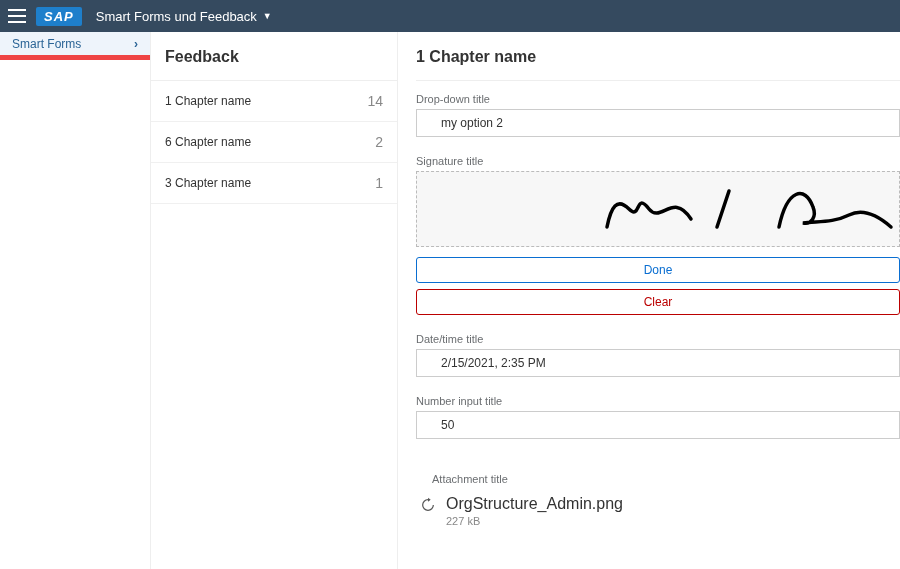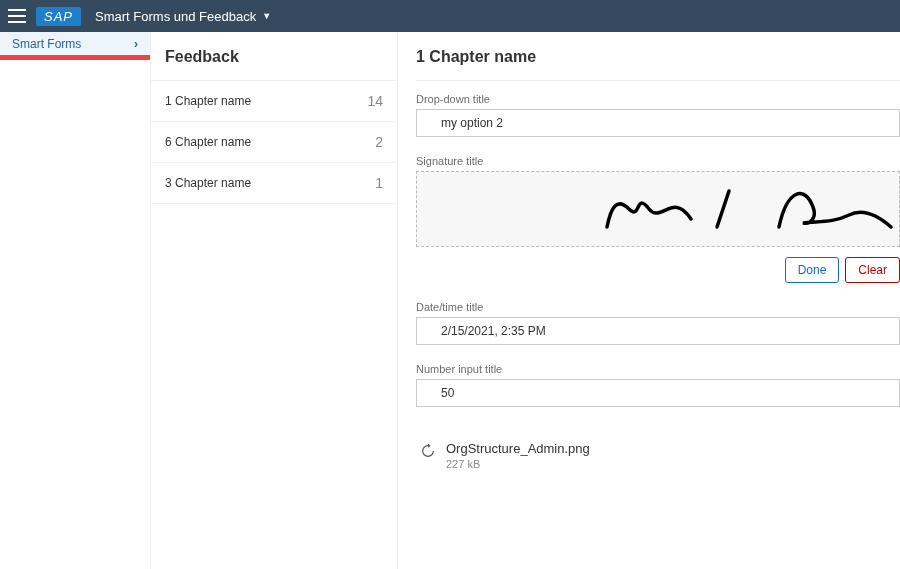--- a/index.html
+++ b/index.html
@@ -1,21 +1,21 @@
 <!DOCTYPE html>
 <html><head>
   <meta charset="utf-8">
   <style>
     * { margin: 0; padding: 0; box-sizing: border-box; }
     body { font-family: "Segoe UI", Arial, sans-serif; font-size: 12px; background: #fff; color: #333; width: 900px; height: 569px; overflow: hidden; }
     
     .topbar { background: #354a5f; color: #fff; height: 32px; display: flex; align-items: center; padding: 0 8px; }
     .hamburger { width: 18px; height: 14px; display: flex; flex-direction: column; justify-content: space-between; margin-right: 10px; cursor: pointer; }
     .hamburger span { display: block; height: 2px; background: #fff; }
-    .logo { background: #1e7fcb; color: #fff; font-weight: normal; font-style: italic; padding: 2px 8px; border-radius: 2px; font-size: 13px; margin-right: 14px; letter-spacing: 1px; }
+    .logo { background: #1e7fcb; color: #fff; font-weight: bold; font-style: italic; padding: 2px 8px; border-radius: 2px; font-size: 13px; margin-right: 14px; letter-spacing: 1px; }
     .app-title { font-size: 13px; display: flex; align-items: center; }
     .app-title .caret { margin-left: 6px; font-size: 9px; }
     
     .breadcrumb { background: #eef4fb; border-bottom: 5px solid #ef4444; height: 28px; display: flex; align-items: center; padding: 0 12px; width: 150px; color: #2a6496; font-size: 12px; justify-content: space-between; }
     .breadcrumb .chev { color: #2a6496; font-weight: bold; }
     
     .layout { display: flex; height: calc(100% - 32px); }
     .left-col { width: 150px; flex-shrink: 0; }
     
     .mid-col { width: 248px; flex-shrink: 0; border-left: 1px solid #eee; border-right: 1px solid #eee; background: #fff; margin-top: 0; }
@@ -27,28 +27,28 @@
     .right-header { font-size: 16px; font-weight: 600; margin-bottom: 12px; padding-bottom: 14px; border-bottom: 1px solid #eee; }
     
     .field-block { margin-bottom: 18px; }
     .field-label { font-size: 11px; color: #6a6d70; margin-bottom: 4px; }
     .field-label-indent { font-size: 11px; color: #6a6d70; margin-bottom: 10px; padding-left: 16px; }
     .input { border: 1px solid #ccc; padding: 6px 24px; font-size: 12px; width: 100%; background: #fff; color: #333; }
     
     .sig-box { border: 1px dashed #bbb; height: 76px; background: #f7f7f7; display: flex; align-items: center; justify-content: flex-end; padding: 4px 0; overflow: hidden; }
     .sig-svg { height: 60px; }
     
-    .sig-actions { display: flex; justify-content: flex-end; gap: 6px; margin-top: 10px; }
+    .sig-actions { display: flex; justify-content: flex-end; gap: 6px; margin-top: 10px; flex-direction: column; }
     .btn { border: 1px solid; padding: 5px 12px; font-size: 12px; background: #fff; border-radius: 3px; cursor: pointer; }
     .btn-done { color: #0a6ed1; border-color: #0a6ed1; }
     .btn-clear { color: #bb0000; border-color: #bb0000; }
     
     .attach-row { display: flex; align-items: flex-start; gap: 10px; padding-left: 4px; }
     .attach-icon { width: 16px; height: 16px; margin-top: 2px; }
-    .attach-name { font-size: 13px; color: #333; }
+    .attach-name { font-size: 16px; color: #333; }
     .attach-size { font-size: 11px; color: #888; margin-top: 2px; }
   </style>
 </head>
 <body>
 
 <div class="topbar">
   <div class="hamburger">
     <span></span>
       <span></span>
       <span></span>
@@ -110,20 +110,21 @@
       <div class="field-label">Date/time title</div>
       <input class="input" value="2/15/2021, 2:35 PM" style="">
     </div>
 
     <div class="field-block">
       <div class="field-label">Number input title</div>
       <input class="input" value="50" style="">
     </div>
 
     <div class="field-block" style="margin-top:34px;">
+      <div class="field-label-indent">Attachment title</div>
       <div class="attach-row">
         <svg class="attach-icon" viewBox="0 0 24 24">
           <path d="M12 4 a8 8 0 1 0 8 8" stroke="#555" stroke-width="1.8" fill="none"></path>
           <path d="M12 1 L12 7 L16 4 Z" fill="#555"></path>
         </svg>
         <div>
           <div class="attach-name">OrgStructure_Admin.png</div>
           <div class="attach-size">227 kB</div>
         </div>
       </div>

